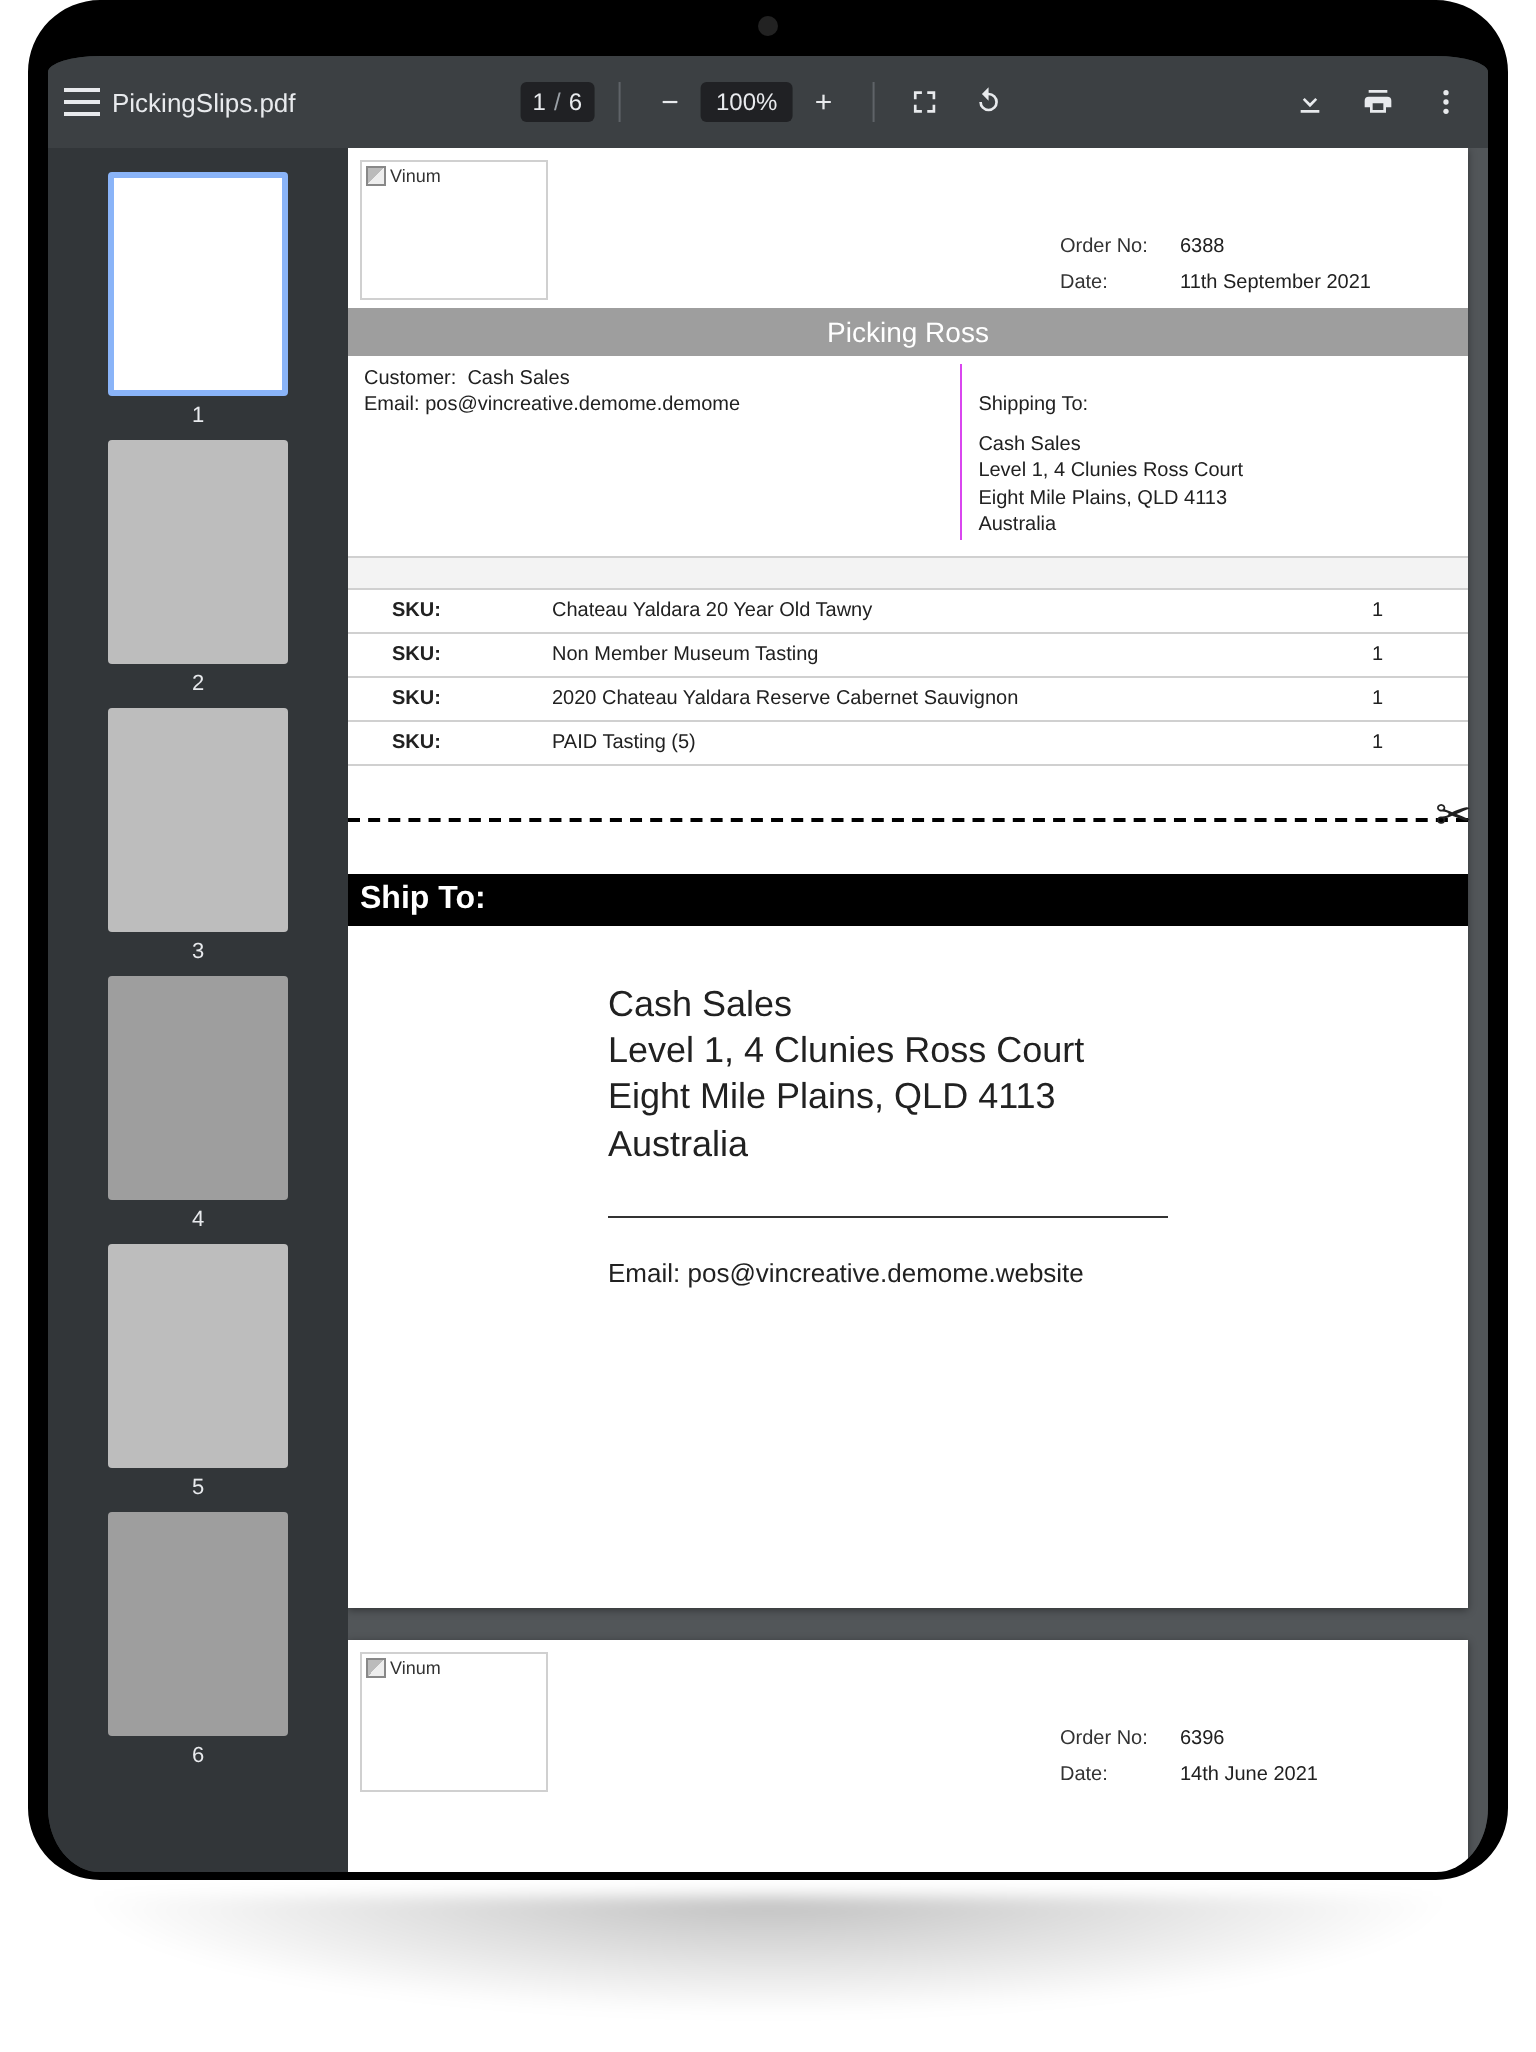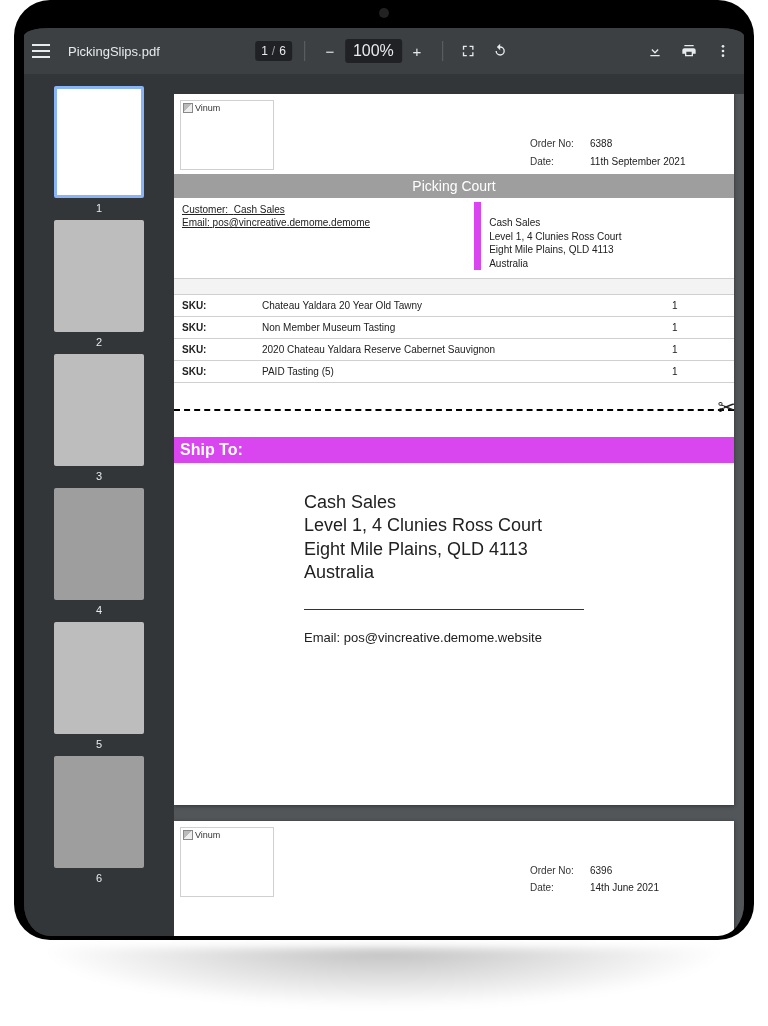--- a/index.html
+++ b/index.html
@@ -33,21 +33,21 @@
   }
   .toolbar {
     height: 46px;
     background: #3c4043;
     display: flex;
     align-items: center;
     color: #e8eaed;
     font-size: 13px;
     padding: 0 8px;
   }
-  .tb-left { display: flex; align-items: center; gap: 18px; }
+  .tb-left { display: flex; align-items: center; gap: 6px; }
   .menu-icon { width: 18px; height: 14px; position: relative; cursor: pointer; }
   .menu-icon span, .menu-icon::before, .menu-icon::after {
     content: ""; position: absolute; left: 0; right: 0; height: 2px; background: #e8eaed;
   }
   .menu-icon::before { top: 0; }
   .menu-icon span { top: 6px; }
   .menu-icon::after { top: 12px; }
   .filename { font-weight: 500; }
   .tb-center {
     position: absolute; left: 50%; transform: translateX(-50%);
@@ -60,21 +60,21 @@
     gap: 4px;
   }
   .pg-box .slash { color: #9aa0a6; }
   .btn-icon {
     width: 26px; height: 26px;
     display: flex; align-items: center; justify-content: center;
     color: #e8eaed; font-size: 15px; cursor: pointer;
     border-radius: 3px;
   }
   .zoom-box { display:flex; align-items:center; gap:2px; }
-  .zoom-pct { background:#202124; padding:3px 8px; border-radius:3px; font-size:16px; }
+  .zoom-pct { background:#202124; padding:3px 8px; border-radius:3px; font-size:12px; }
   .sep { width:1px; height:20px; background:#5f6368; margin:0 6px; }
   .tb-right { margin-left:auto; display:flex; align-items:center; gap:8px; }
   .svgico { width:16px; height:16px; fill:#e8eaed; }
 
   .workspace { display:flex; height: calc(100% - 46px); }
   .thumbs {
     width: 150px;
     background: #323639;
     overflow-y: auto;
     padding: 12px 0 40px 0;
@@ -88,21 +88,20 @@
   .thumb.sel { border-color: #8ab4f8; background: #fff; }
   .thumb.light { background: #bdbdbd; }
   .thumb.blank { background: #9e9e9e; }
   .thumb-label { color: #e8eaed; font-size: 11px; }
 
   .viewer {
     flex: 1;
     background: #525659;
     overflow-y: auto;
     padding: 0;
-    margin-top: 20px;
   }
   .page {
     background: #fff;
     width: 560px;
     margin: 0 0 16px 0;
     box-shadow: 0 1px 4px rgba(0,0,0,.4);
     font-size: 10px;
     color: #212121;
   }
 
@@ -120,52 +119,52 @@
   .hdr-meta {
     margin-left: auto; padding: 38px 18px 5px 0;
     display: grid; grid-template-columns: 60px 120px; row-gap: 4px;
   }
   .hdr-meta .lbl { color:#333; }
   .title-band {
     background: #9e9e9e; color: #fff; font-size: 14px;
     text-align: center; padding: 4px 0; font-weight: 400;
   }
   .party-row { display:flex; padding: 4px 8px 8px 8px; }
-  .party-left { flex:0 0 55%; border-right: 7px solid #d946ef; padding-right:6px;text-decoration:underline; }
+  .party-left { flex:0 0 55%; border-right: 1px solid #d946ef; padding-right:6px; }
   .party-left .line { margin: 2px 0; }
   .party-right { flex:1; padding-left: 8px; }
   .party-right .ship-block { margin-top: 14px; line-height: 1.35; }
   .ship-hdr { margin-bottom: 6px; }
 
   table.items {
     width: 100%; border-collapse: collapse; font-size: 10px;
   }
   table.items td {
     border-top: 1px solid #d0d0d0;
     border-bottom: 1px solid #d0d0d0;
-    padding: 5px 8px;
+    padding: 5px 22px;
   }
   table.items thead td {
     background: #f3f3f3; height: 16px; padding: 4px 8px;
   }
   table.items tr td:first-child { font-weight: 600; width: 80px; }
   table.items tr td:last-child { width: 70px; }
 
   .cutline {
     margin: 26px 0;
     border: none;
     border-top: 2px dashed #000;
     position: relative;
   }
   .scissors {
     position: absolute; right: -2px; top: -14px;
     font-size: 22px;
   }
   .ship-band {
-    background: #d946ef; color:#fff; font-size: 16px; font-weight: 600;
+    background: #000000; color:#fff; font-size: 16px; font-weight: 600;
     padding: 4px 6px;
   }
   .ship-big {
     padding: 28px 20px 40px 130px;
   }
   .ship-big .addr { font-size: 18px; line-height: 1.3; }
   .ship-big hr { margin: 24px 0 20px 0; border:none; border-top:1px solid #333; width: 280px; }
   .ship-big .email { font-size: 13px; }
 
   
@@ -272,28 +271,29 @@
             <span class="brokenimg"></span>
             <span>Vinum</span>
           </div>
           <div class="hdr-meta">
             <span class="lbl">Order No:</span>
             <span>6388</span>
             <span class="lbl">Date:</span>
             <span>11th September 2021</span>
           </div>
         </div>
-        <div class="title-band">Picking Court</div>
+        <div class="title-band">Picking Ross</div>
         <div class="party-row">
           <div class="party-left">
             <div class="line"><span>Customer:</span>&nbsp;&nbsp;<span>Cash Sales</span></div>
             <div class="line"><span>Email:</span>&nbsp;<span>pos@vincreative.demome.demome</span></div>
           </div>
           <div class="party-right">
             <div class="ship-block">
+              <div class="ship-hdr">Shipping To:</div>
               <div>Cash Sales</div>
               <div>Level 1, 4 Clunies Ross Court</div>
               <div>Eight Mile Plains, QLD 4113</div>
               <div>Australia</div>
             </div>
           </div>
         </div>
         <table class="items">
           <thead>
               <tr>

